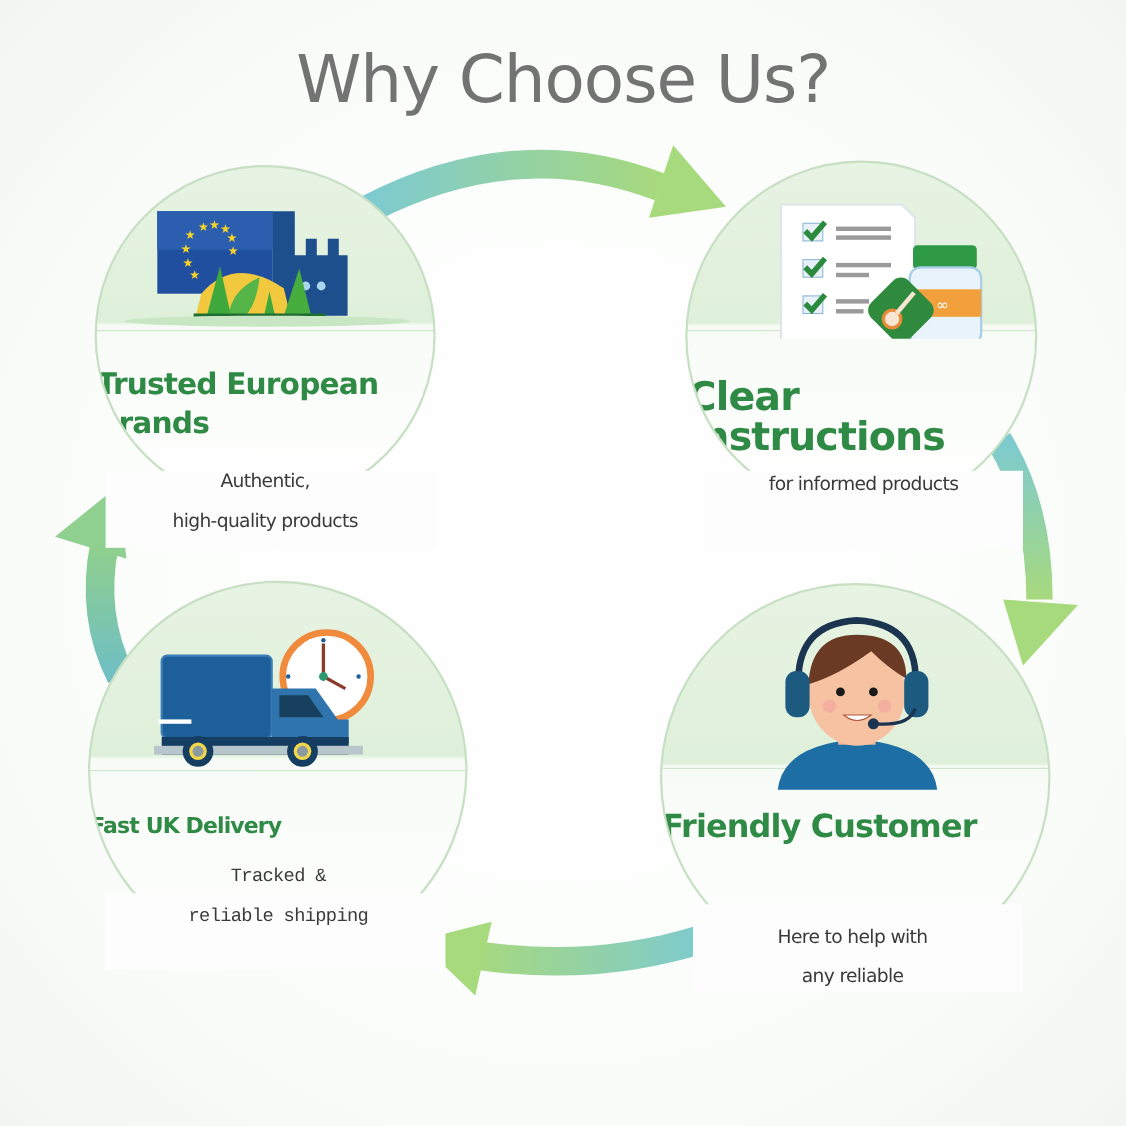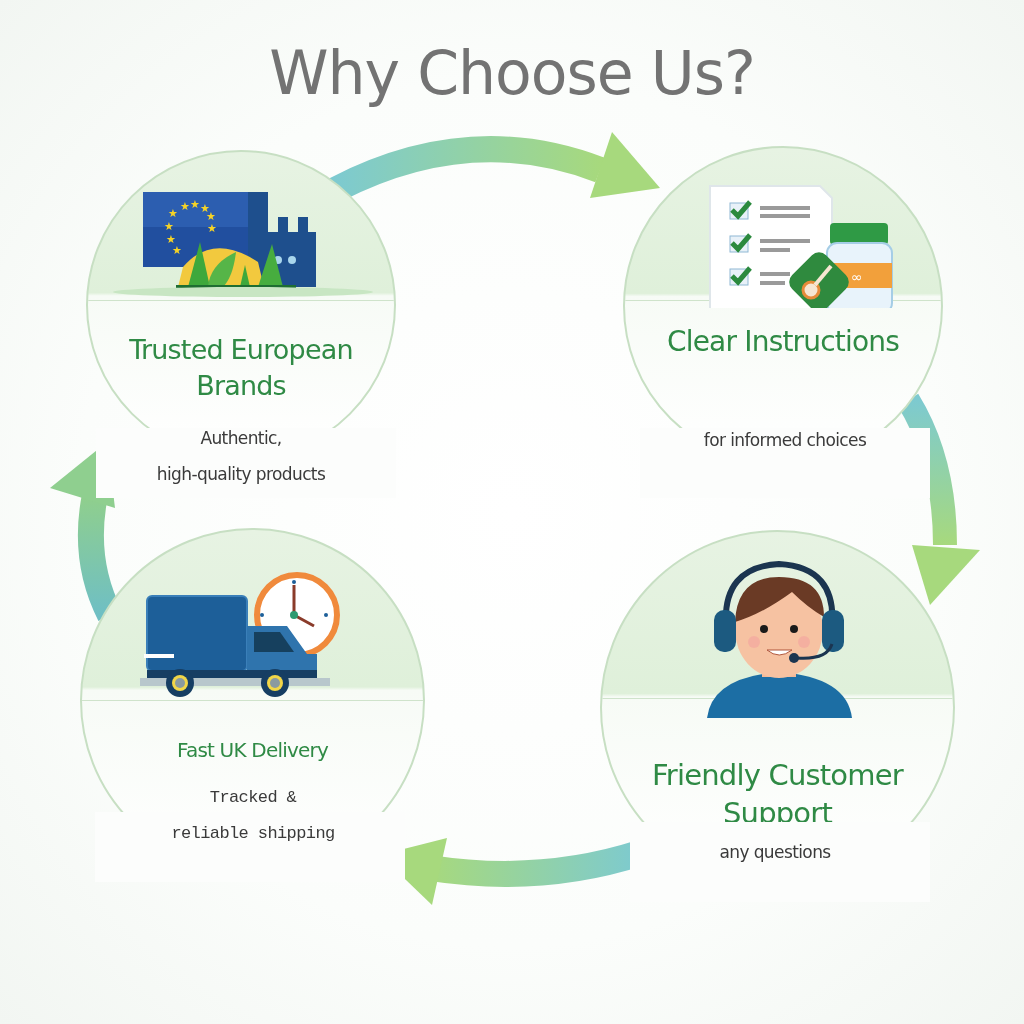--- a/index.html
+++ b/index.html
@@ -7,22 +7,22 @@
     background:radial-gradient(ellipse at 50% 50%, #ffffff 0%, #fbfdfb 60%, #f2f6f2 100%);
     font-family:"Liberation Sans", sans-serif;}
   .title{position:absolute;left:0;width:1024px;top:38px;text-align:center;
     font-family:"DejaVu Sans", sans-serif;font-weight:normal;font-size:60px;color:#737373;letter-spacing:-1px;}
   svg.arrows{position:absolute;left:0;top:0;}
   .card{position:absolute;width:310px;height:310px;border-radius:50%;overflow:hidden;
     border:2px solid #c7dfc3;box-sizing:border-box;
     background:linear-gradient(180deg,#e7f3e3 0%,#dff0da 46%,#f7fbf6 47%,#ffffff 100%);}
   .card .divider{position:absolute;left:0;right:0;height:1px;background:#cfe3cb;}
   .card .illus{position:absolute;left:0;top:0;width:100%;}
-  .heading{position:absolute;left:0;width:100%;text-align:center;font-family:"DejaVu Sans", sans-serif;
-    font-weight:normal;color:#2f8a45;font-size:27px;line-height:36px;letter-spacing:-0.8px;}
+  .heading{position:absolute;left:0;width:100%;font-family:"DejaVu Sans", sans-serif;
+    font-weight:bold;color:#2f8a45;font-size:27px;line-height:36px;letter-spacing:-0.8px;}
   .sub{position:absolute;text-align:center;font-family:"DejaVu Sans", sans-serif;color:#3a3a3a;
     font-size:17px;line-height:36px;letter-spacing:-0.6px;background:transparent;}
   .mask{position:absolute;background:#fcfdfc;}
 </style>
 </head>
 <body>
 
 <div class="title">Why Choose Us?</div>
 
 <svg class="arrows" width="1024" height="1024">
@@ -123,27 +123,27 @@
         <rect x="135" y="133" width="25" height="4" fill="#9a9a9a"></rect>
     </g>
     <rect x="205" y="75" width="58" height="22" rx="4" fill="#2f9a45"></rect>
     <rect x="202" y="95" width="65" height="70" rx="10" fill="#e8f3fb" stroke="#a5cde6" stroke-width="2"></rect>
     <rect x="202" y="115" width="65" height="25" fill="#f2a03b"></rect>
     <text x="226" y="134" font-size="14" fill="#fff" font-family="DejaVu Sans, sans-serif">∞</text>
     <rect x="170" y="110" width="48" height="48" rx="10" fill="#2f8a3e" transform="rotate(45 194 134)"></rect>
     <circle cx="186" cy="142" r="8" fill="#f6e6d2" stroke="#e58b3a" stroke-width="3"></circle>
     <line x1="190" y1="137" x2="206" y2="118" stroke="#f6e6d2" stroke-width="4"></line>
   </svg>
-  <div class="heading" style="top:176px;font-size:28px;">
+  <div class="heading" style="top:196px;font-size:36px;">
     <div>Clear Instructions</div>
   </div>
 </div>
 <div class="mask" style="left:640px;top:428px;width:290px;height:70px;"></div>
 <div class="sub" style="left:640px;top:422px;width:290px;">
-  <div>for informed choices</div>
+  <div>for informed products</div>
 </div>
 
 <div class="card" style="left:80px;top:528px;width:345px;height:345px;">
   <div class="divider" style="top:170px;"></div>
   <svg class="illus" width="345" height="170">
     <circle cx="215" cy="85" r="40" fill="#ffffff" stroke="#f08a3c" stroke-width="6"></circle>
     <line x1="212" y1="85" x2="212" y2="55" stroke="#8a3b2a" stroke-width="3"></line>
     <line x1="212" y1="85" x2="232" y2="96" stroke="#8a3b2a" stroke-width="3"></line>
     <circle cx="212" cy="85" r="4" fill="#2f9a70"></circle>
     <circle cx="212" cy="52" r="2" fill="#1d5f99"></circle>
@@ -185,21 +185,21 @@
     <rect x="112" y="78" width="22" height="42" rx="10" fill="#1c5a80"></rect>
     <rect x="220" y="78" width="22" height="42" rx="10" fill="#1c5a80"></rect>
     <circle cx="162" cy="97" r="4" fill="#1a1a1a"></circle>
       <circle cx="192" cy="97" r="4" fill="#1a1a1a"></circle>
     <circle cx="152" cy="110" r="6" fill="#f4a7a0" opacity="0.7"></circle>
       <circle cx="202" cy="110" r="6" fill="#f4a7a0" opacity="0.7"></circle>
     <path d="M165,118 Q177,128 190,118 z" fill="#ffffff" stroke="#b0553a"></path>
     <path d="M230,112 Q225,128 195,126" stroke="#1b3550" stroke-width="3" fill="none"></path>
     <circle cx="192" cy="126" r="5" fill="#1b3550"></circle>
   </svg>
-  <div class="heading" style="top:200px;font-size:29px;line-height:38px;margin-top:24px;">
+  <div class="heading" style="top:200px;font-size:29px;line-height:38px;">
     <div>Friendly Customer</div>
-    <div>Support</div>
   </div>
 </div>
 <div class="mask" style="left:630px;top:822px;width:300px;height:80px;"></div>
 <div class="sub" style="left:630px;top:834px;width:290px;">
-  <div>any questions</div>
+  <div>Here to help with</div>
+  <div>any reliable</div>
 </div>
 
 </body></html>

